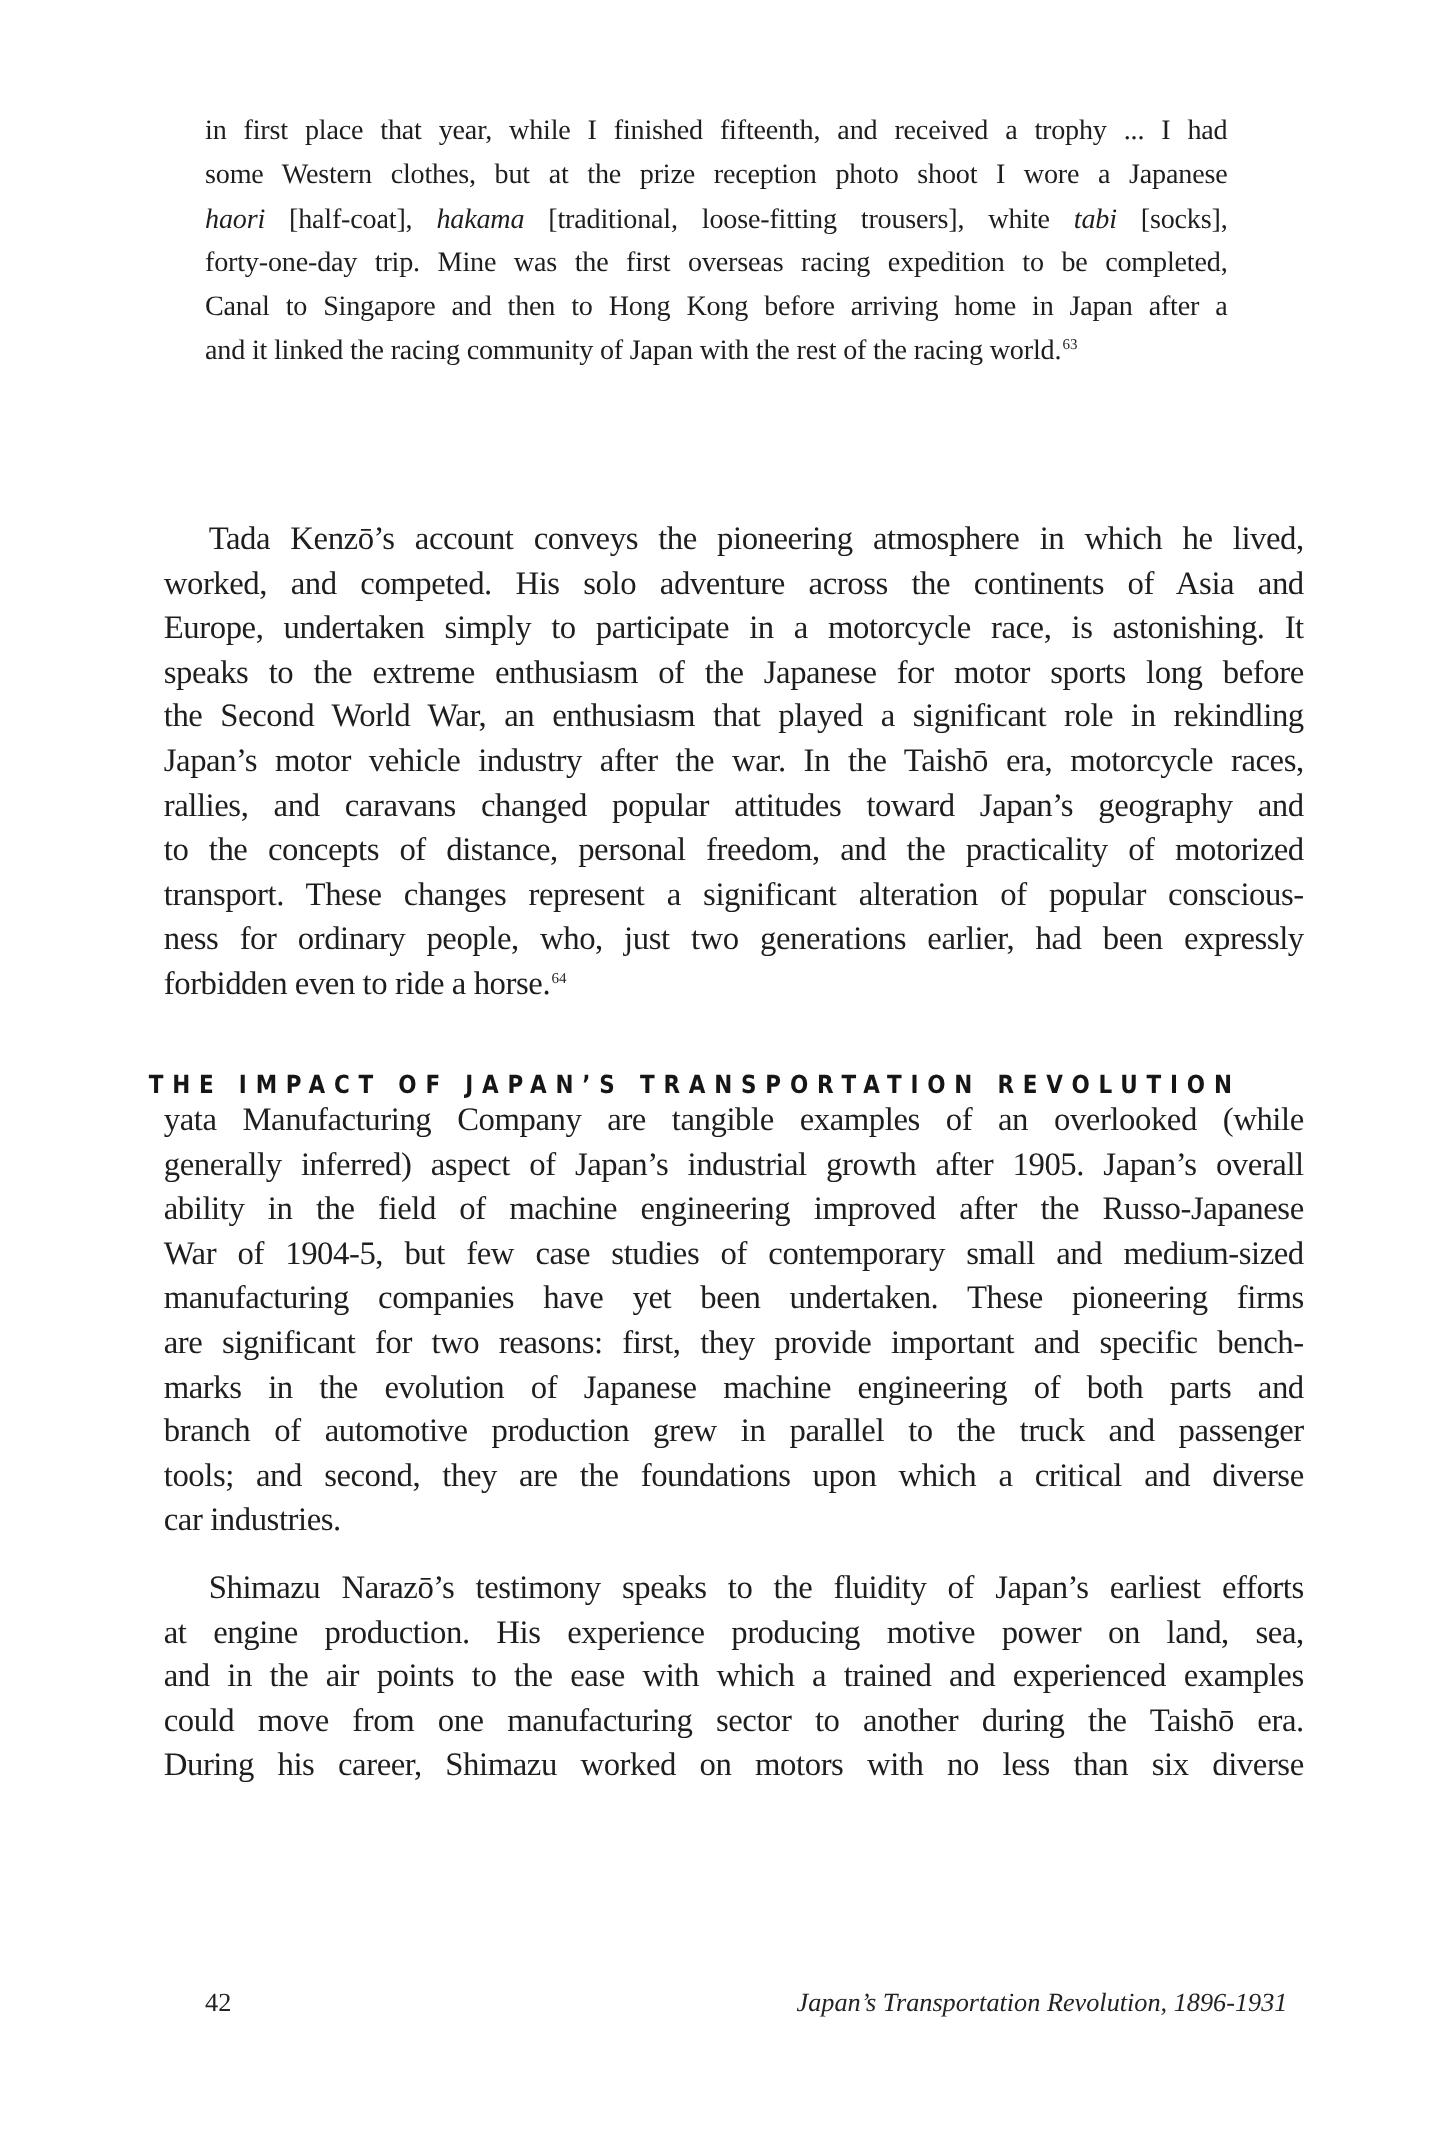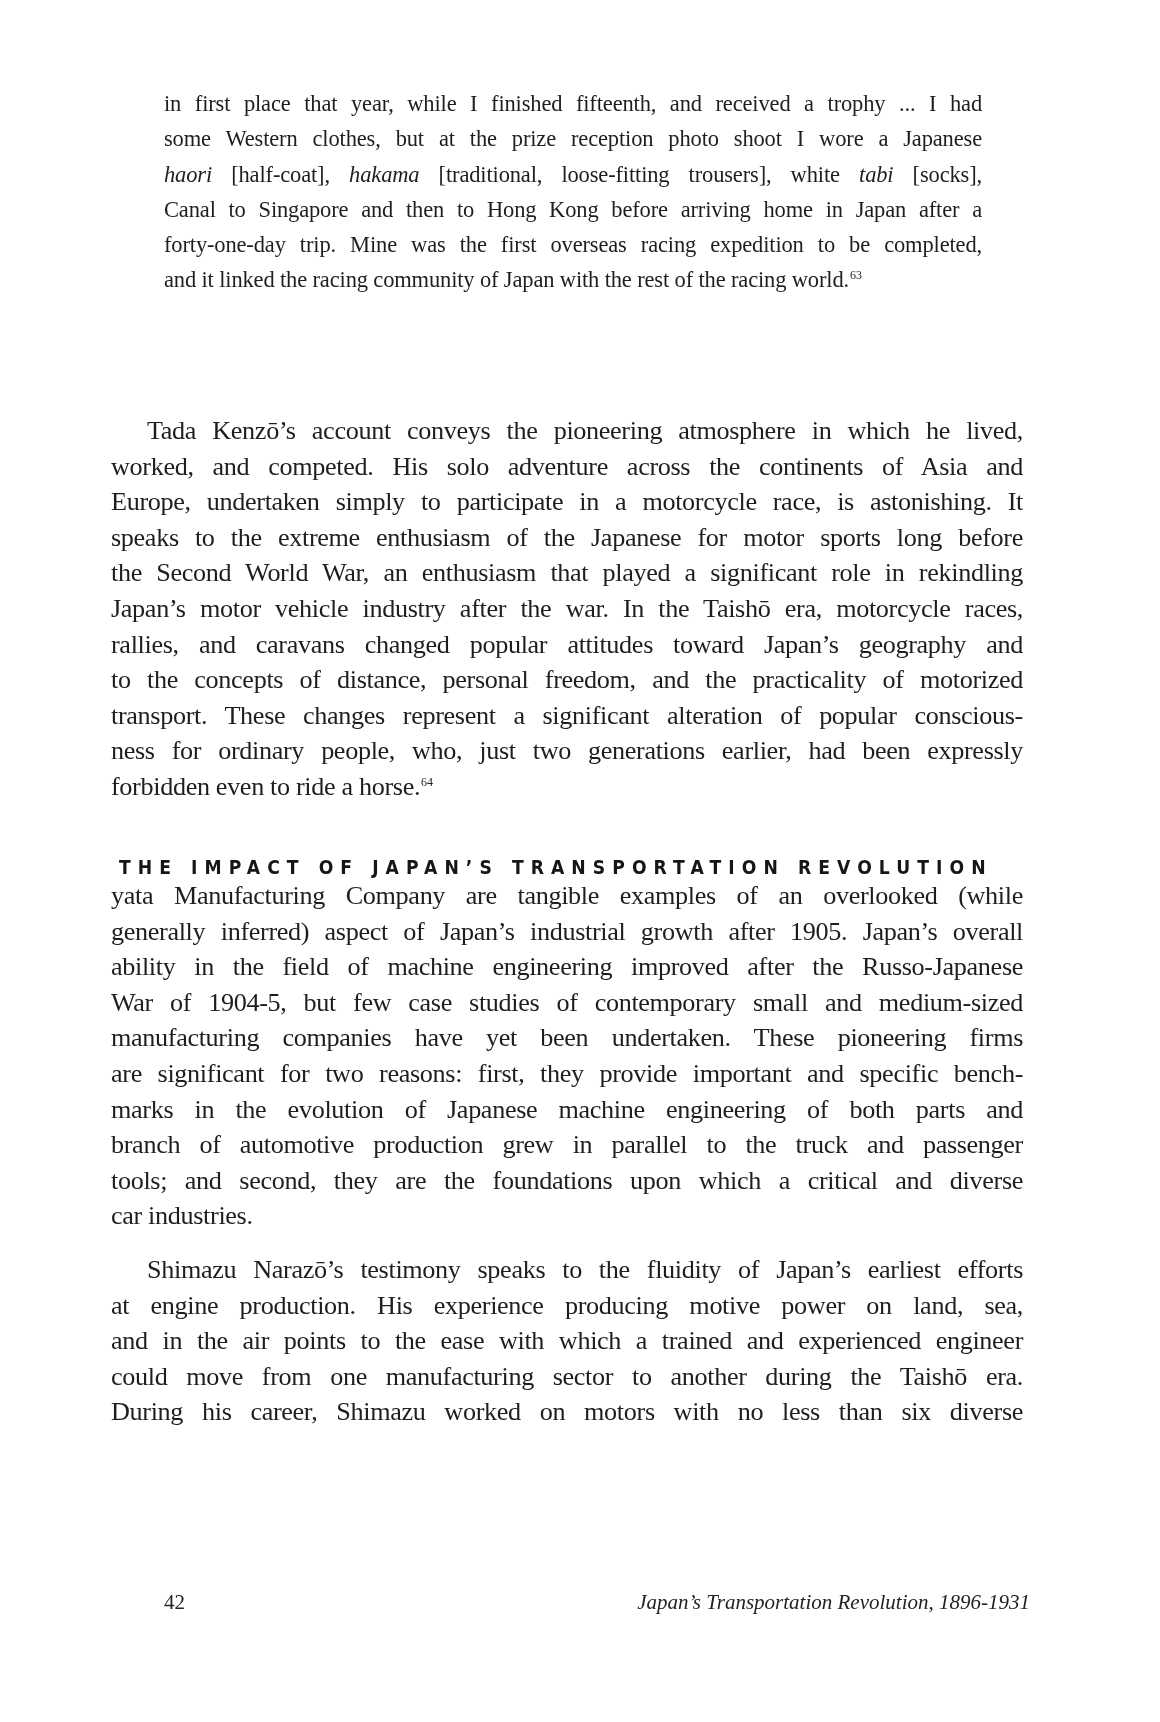--- a/index.html
+++ b/index.html
@@ -35,21 +35,21 @@
       display: block;
       white-space: nowrap;
       text-align: justify;
       text-align-last: justify;
     }
     .blockquote .line.last {
       text-align-last: left;
     }
     .body-block {
       position: absolute;
-      left: 111px;
+      left: 131px;
       width: 912px;
       font-size: 26.2px;
       line-height: 35.6px;
       letter-spacing: -0.35px;
     }
     .body-block .line {
       display: block;
       white-space: nowrap;
       text-align: justify;
       text-align-last: justify;
@@ -111,22 +111,22 @@
   </style>
 </head>
 <body>
 
 <div class="page">
 
   <div class="blockquote">
     <span class="line">in first place that year, while I finished fifteenth, and received a trophy ... I had</span>
     <span class="line">some Western clothes, but at the prize reception photo shoot I wore a Japanese</span>
     <span class="line"><em>haori</em><span> [half-coat], </span><em>hakama</em><span> [traditional, loose-fitting trousers], white </span><em>tabi</em><span> [socks],</span></span>
+    <span class="line">forty-one-day trip. Mine was the first overseas racing expedition to be completed,</span>
     <span class="line">Canal to Singapore and then to Hong Kong before arriving home in Japan after a</span>
-    <span class="line">forty-one-day trip. Mine was the first overseas racing expedition to be completed,</span>
     <span class="line last"><span>and it linked the racing community of Japan with the rest of the racing world.</span><sup class="fn">63</sup></span>
   </div>
 
   <div class="body-block" id="para1">
     <span class="line indent">Tada Kenzō’s account conveys the pioneering atmosphere in which he lived,</span>
     <span class="line">worked, and competed. His solo adventure across the continents of Asia and</span>
     <span class="line">Europe, undertaken simply to participate in a motorcycle race, is astonishing. It</span>
     <span class="line">speaks to the extreme enthusiasm of the Japanese for motor sports long before</span>
     <span class="line">the Second World War, an enthusiasm that played a significant role in rekindling</span>
     <span class="line">Japan’s motor vehicle industry after the war. In the Taishō era, motorcycle races,</span>
@@ -148,21 +148,21 @@
     <span class="line">are significant for two reasons: first, they provide important and specific bench-</span>
     <span class="line">marks in the evolution of Japanese machine engineering of both parts and</span>
     <span class="line">branch of automotive production grew in parallel to the truck and passenger</span>
     <span class="line">tools; and second, they are the foundations upon which a critical and diverse</span>
     <span class="line last">car industries.</span>
   </div>
 
   <div class="body-block" id="para3">
     <span class="line indent">Shimazu Narazō’s testimony speaks to the fluidity of Japan’s earliest efforts</span>
     <span class="line">at engine production. His experience producing motive power on land, sea,</span>
-    <span class="line">and in the air points to the ease with which a trained and experienced engineer</span>
+    <span class="line">and in the air points to the ease with which a trained and experienced examples</span>
     <span class="line">could move from one manufacturing sector to another during the Taishō era.</span>
     <span class="line">During his career, Shimazu worked on motors with no less than six diverse</span>
   </div>
 
   <div class="footer">
     <span class="page-number">42</span>
     <span class="running-title">Japan’s Transportation Revolution, 1896-1931</span>
   </div>
 
 </div>

